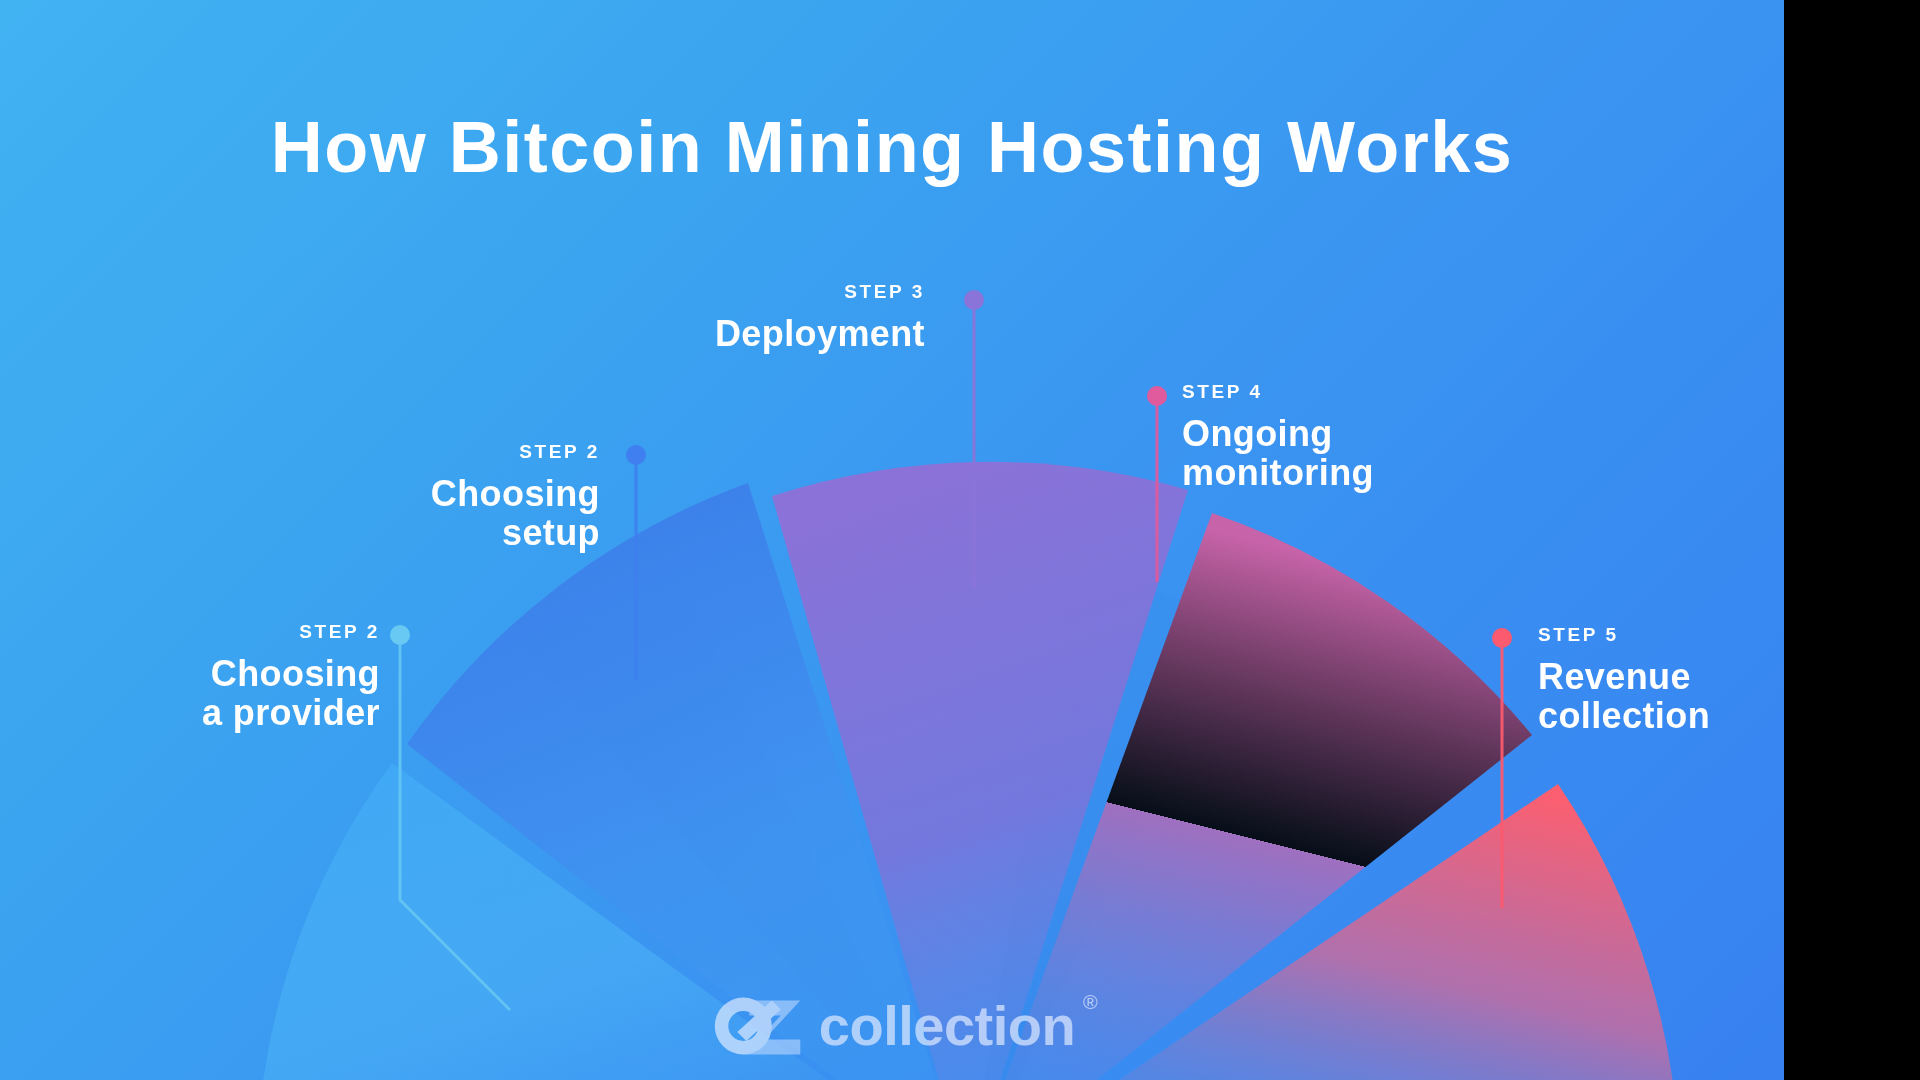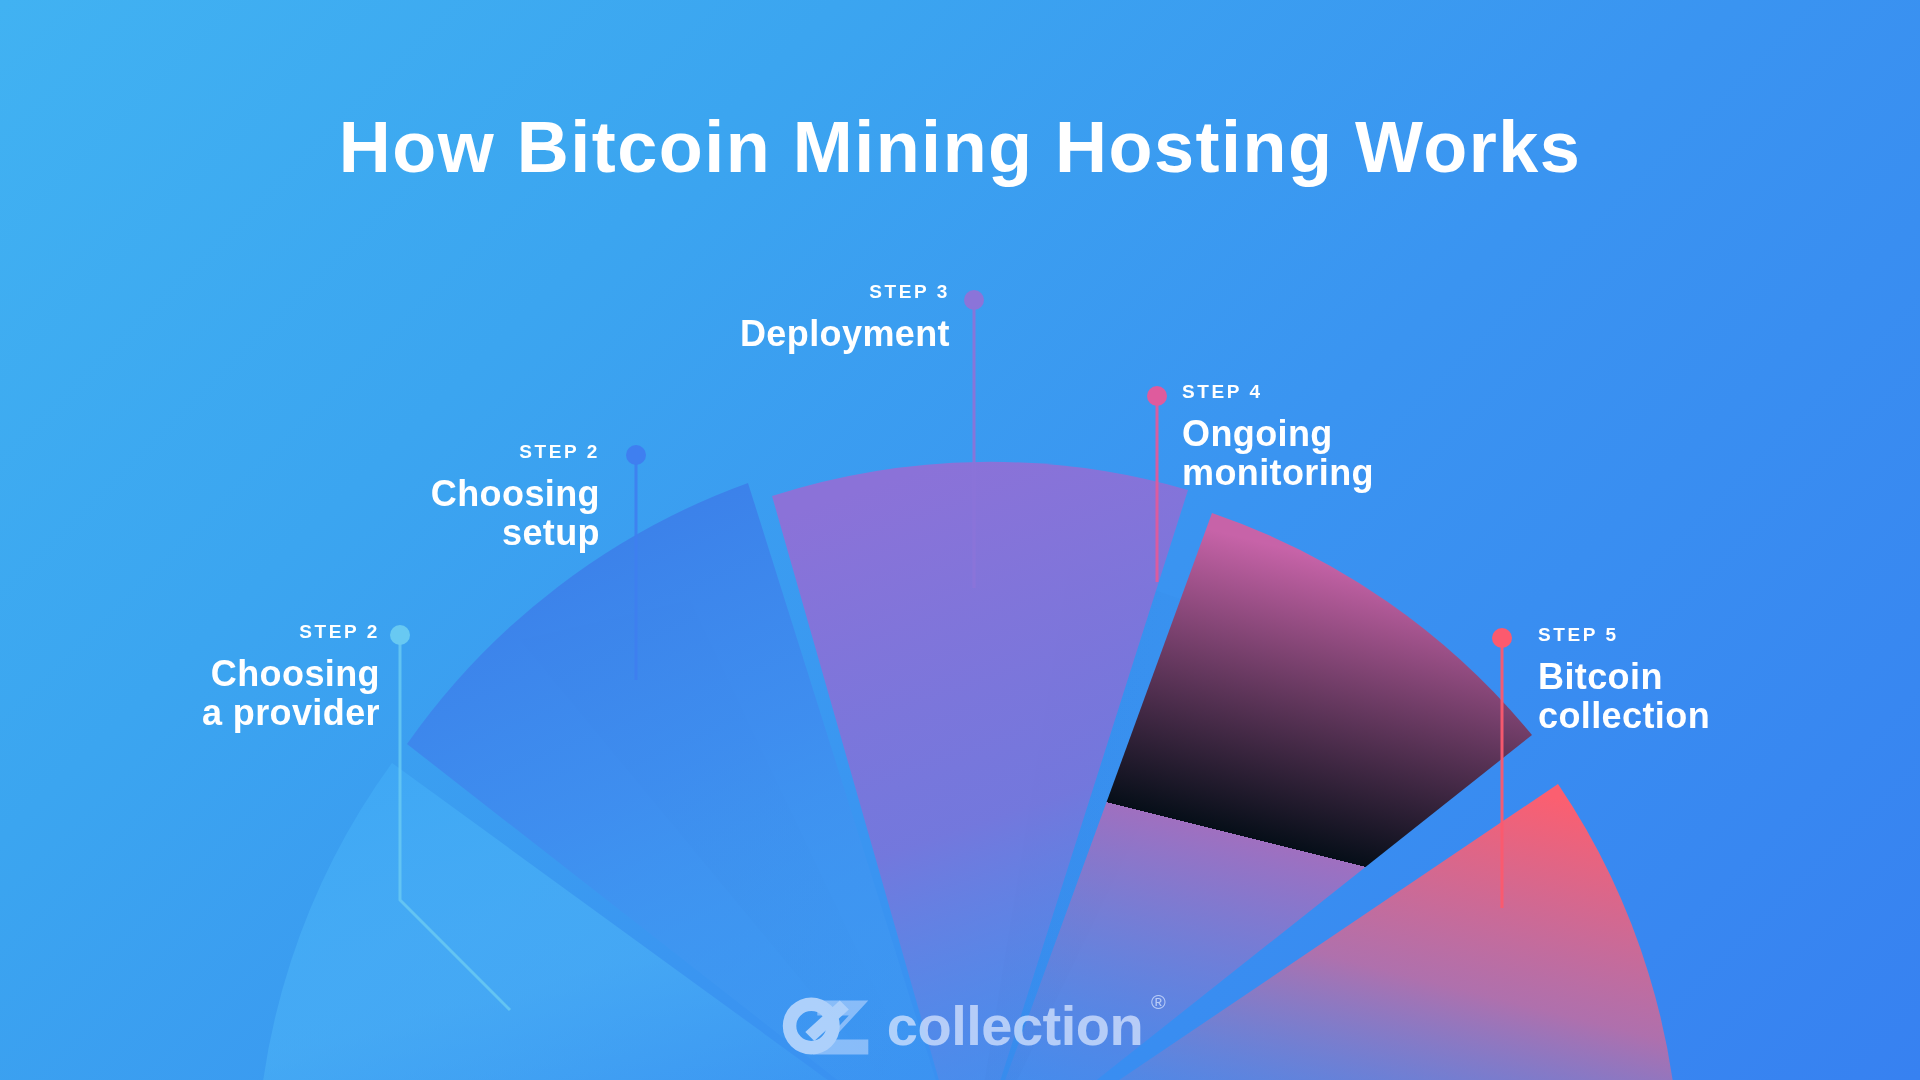--- a/index.html
+++ b/index.html
@@ -5,21 +5,21 @@
 <style>
   html, body {
     margin: 0;
     padding: 0;
     background: #000;
   }
   * { box-sizing: border-box; }
 
   .stage {
     position: relative;
-    width: 1920px;
+    width: 1784px;
     height: 1080px;
     overflow: hidden;
     font-family: "Liberation Sans", "DejaVu Sans", sans-serif;
     background: linear-gradient(135deg, #41b2f2 0%, #3ba5f0 28%, #3a94f1 58%, #3781f1 100%);
   }
 
   
   .title {
     position: absolute;
     left: 0;
@@ -71,21 +71,21 @@
     font-weight: bold;
     line-height: 1.08;
     letter-spacing: 0.4px;
     white-space: pre-line;
   }
   .step.right-al { text-align: right; }
   .step.left-al  { text-align: left; }
 
   #step-1 { left: 60px;   top: 622px; width: 320px; }
   #step-2 { left: 260px;  top: 442px; width: 340px; }
-  #step-3 { left: 560px;  top: 282px; width: 390px; }
+  #step-3 { left: 535px;  top: 282px; width: 390px; }
   #step-4 { left: 1182px; top: 382px; width: 360px; }
   #step-5 { left: 1538px; top: 625px; width: 340px; }
 
   
   .logo {
     position: absolute;
     left: 50%;
     transform: translateX(-50%);
     bottom: 18px;
     display: flex;
@@ -218,21 +218,21 @@
   </div>
 
   <div class="step left-al" id="step-4">
     <div class="kicker">STEP 4</div>
     <div class="title-txt">Ongoing
 monitoring</div>
   </div>
 
   <div class="step left-al" id="step-5">
     <div class="kicker">STEP 5</div>
-    <div class="title-txt">Bitcoin
+    <div class="title-txt">Revenue
 collection</div>
   </div>
 
   <div class="logo">
     <svg class="logo-mark" viewBox="0 0 128 96">
 
       <path d="M54 14 H122 L74 66 H122 V86 H48 L96 34 H54 Z" fill="#c9ddff" opacity="0.75"></path>
 
       <path d="M46 10 a38 38 0 1 0 0 76 a38 38 0 0 0 0 -76 Z
                M46 28 a20 20 0 1 1 0 40 a20 20 0 0 1 0 -40 Z" fill="#d8e7ff"></path>

